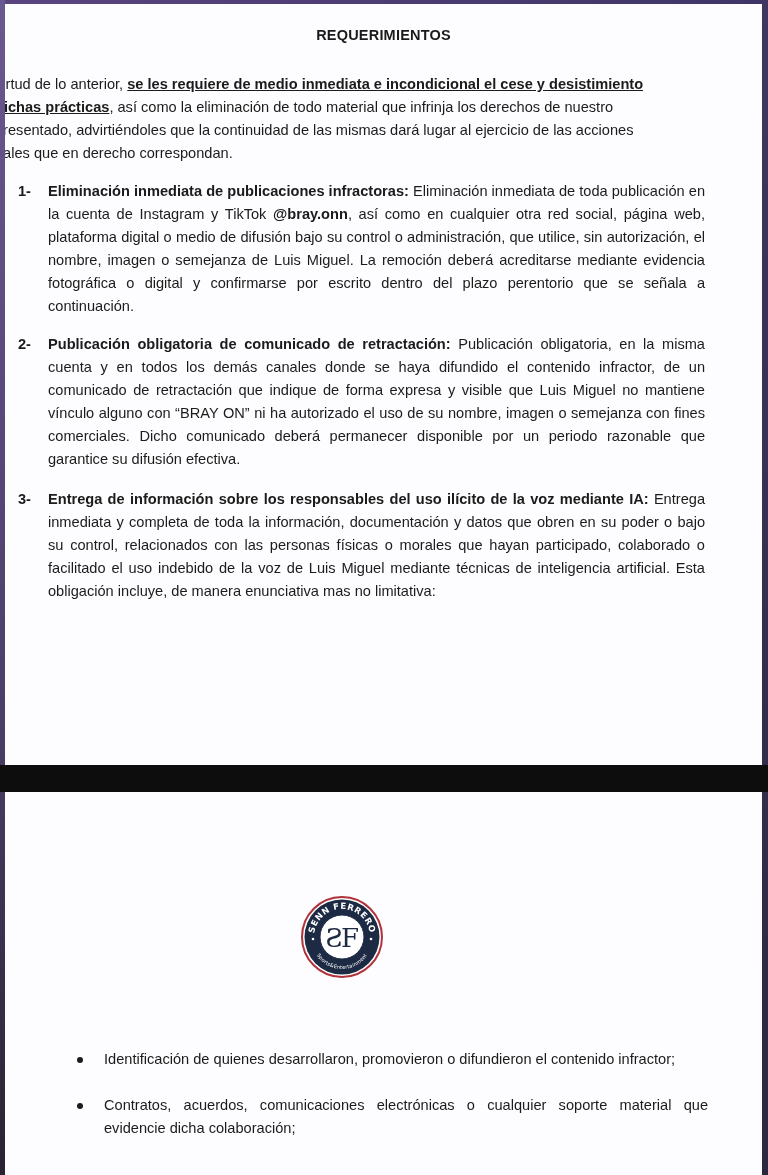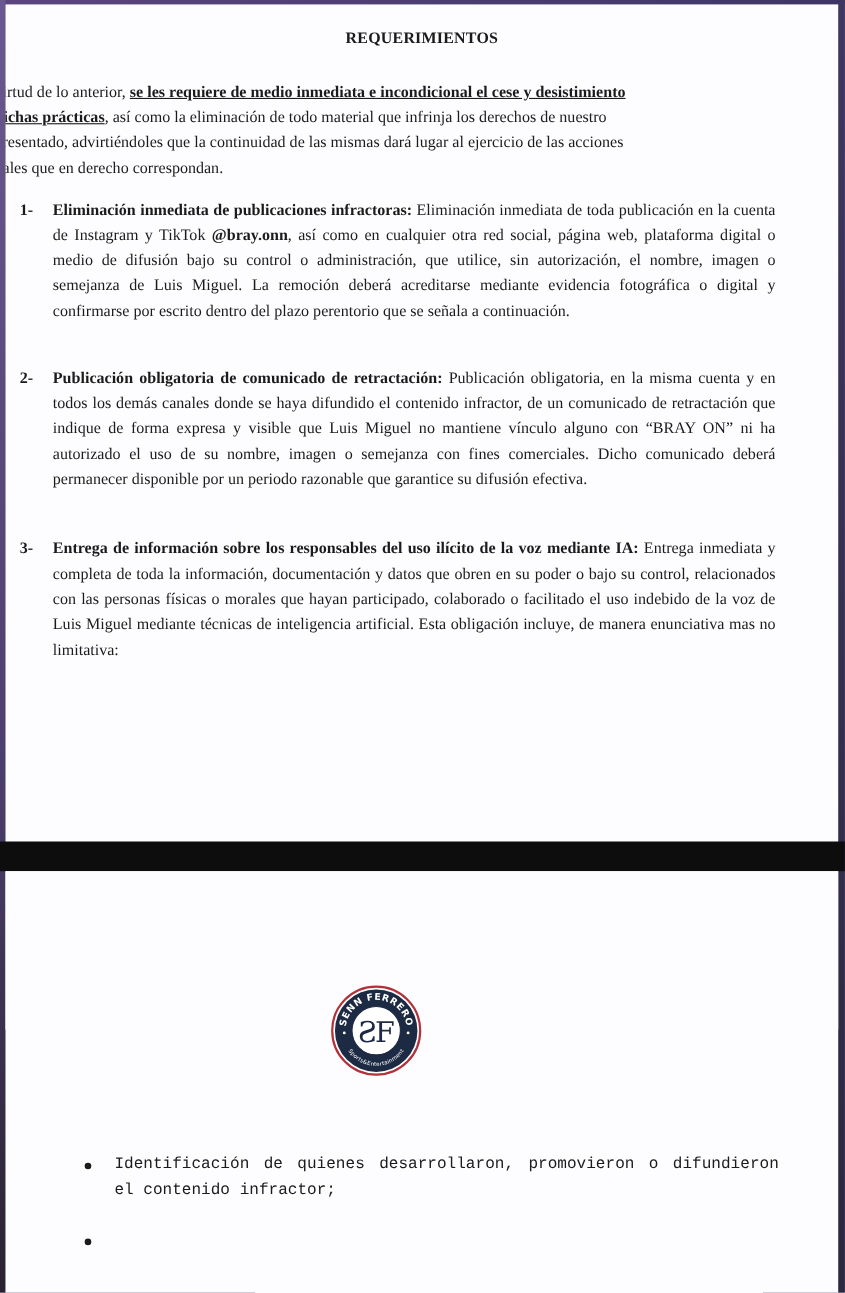--- a/index.html
+++ b/index.html
@@ -20,21 +20,21 @@
     }
     .frame-right {
       position: absolute; right: 0; top: 0; width: 6px; height: 1175px;
       background: linear-gradient(180deg, #3f3760 0%, #2b2840 100%);
     }
     .page {
       position: absolute; left: 5px; width: 757px;
       background: #fdfcfe;
       overflow: hidden;
     }
-    .page-1 { top: 4px; height: 932px; font-family: Liberation Serif, serif; }
+    .page-1 { top: 4px; height: 932px; }
     .page-2 { top: 792px; height: 383px; }
     .page-gap {
       position: absolute; left: 0; top: 765px; width: 768px; height: 27px;
       background: #0d0d0d;
     }
     .doc-title {
       position: absolute; left: 0; width: 100%; top: 23px;
       text-align: center; font-weight: bold; font-size: 14.5px; letter-spacing: 0.2px;
     }
     .text {
@@ -59,21 +59,21 @@
     .item-1 { top: 176px; }
     .item-2 { top: 329px; }
     .item-3 { top: 484px; }
     .logo {
       position: absolute; left: 295px; top: 103px; width: 84px; height: 84px;
     }
     .bullets {
       position: absolute; left: 68px; top: 256px; width: 635px;
     }
     .bullet {
-      position: relative; padding-left: 31px; margin-bottom: 23px; text-align: justify; font-family: Liberation Mono, monospace;
+      position: relative; padding-left: 31px; margin-bottom: 23px; text-align: justify;
     }
     .bullet .dot {
       position: absolute; left: 4px; top: 9px; width: 6px; height: 6px;
       border-radius: 50%; background: #1b1b1b;
     }
   </style>
 </head>
 <body>
 
 <div class="frame-top"></div>
@@ -134,15 +134,16 @@
     </svg>
   </div>
 
   <div class="bullets text">
     <div class="bullet">
       <span class="dot"></span>
       <span>Identificación de quienes desarrollaron, promovieron o difundieron el contenido infractor;</span>
     </div>
     <div class="bullet">
       <span class="dot"></span>
+      <span>Contratos, acuerdos, comunicaciones electrónicas o cualquier soporte material que evidencie dicha colaboración;</span>
     </div>
   </div>
 </div>
 
 </body></html>

